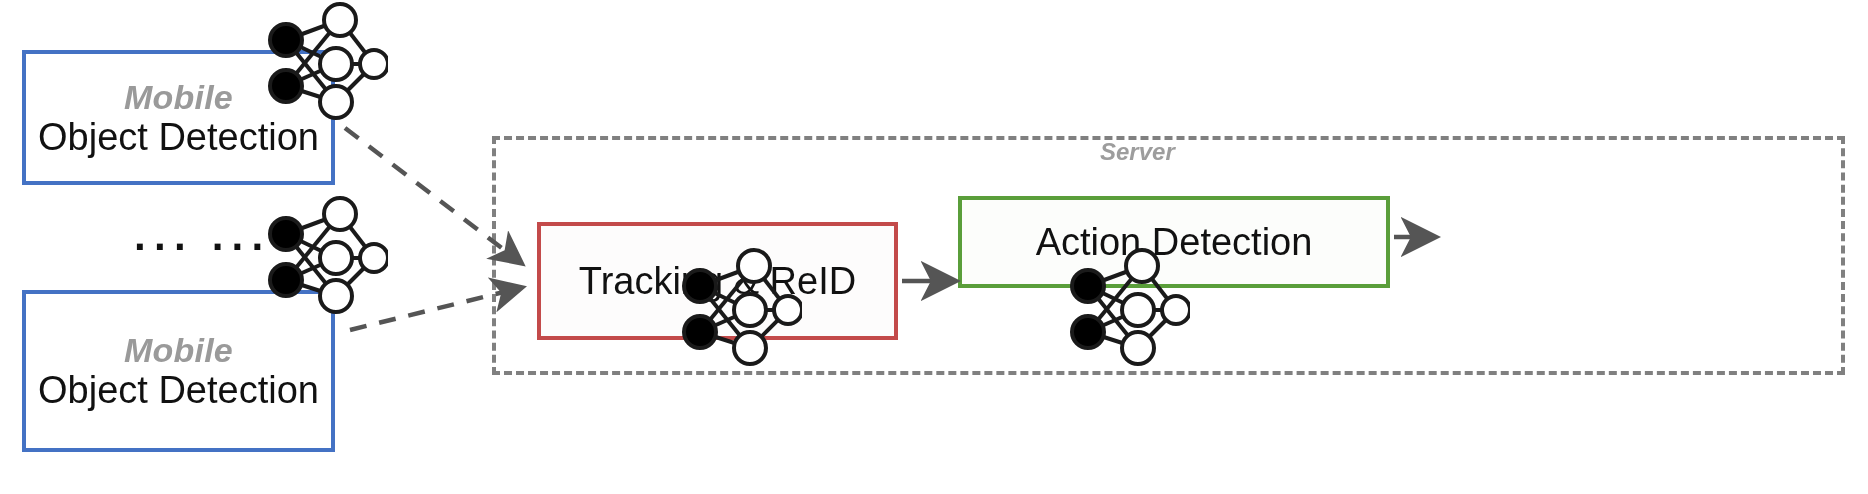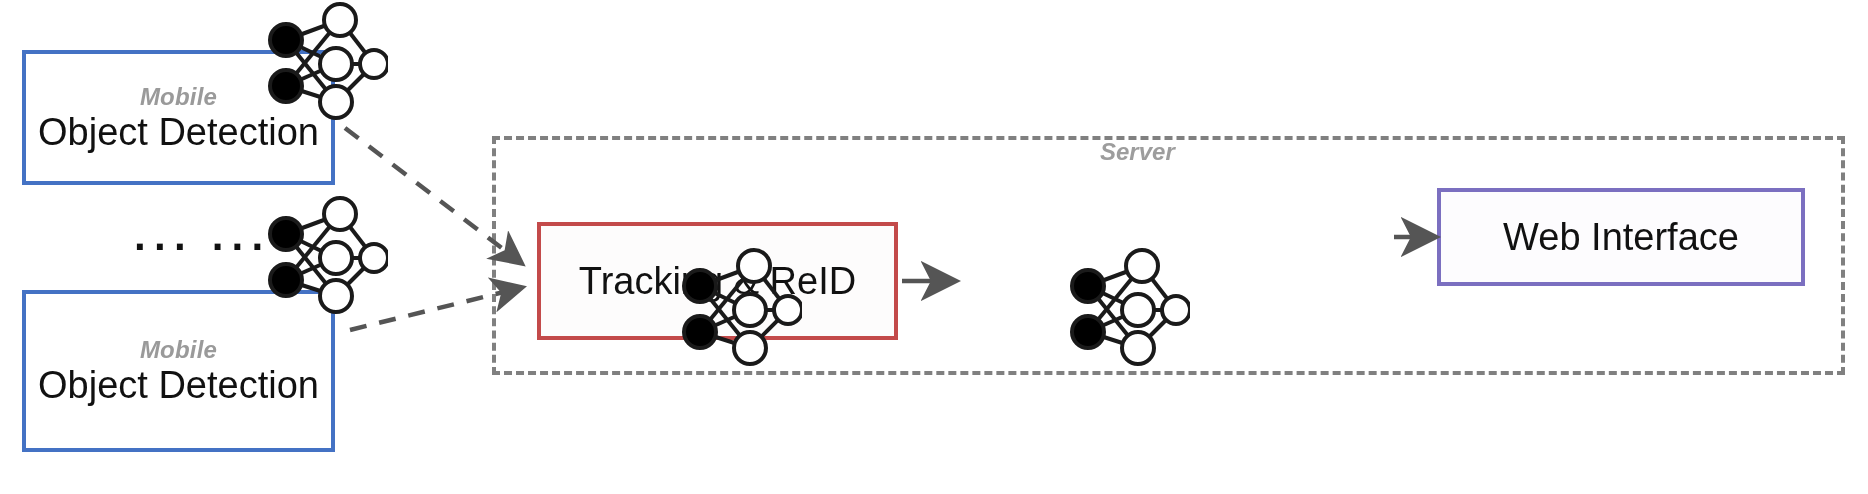--- a/index.html
+++ b/index.html
@@ -26,21 +26,21 @@
     align-items: center;
     justify-content: center;
   }
 
   .mobile-box {
     border: 4px solid #4472c4;
     background: #ffffff;
   }
 
   .mobile-sub {
-    font-size: 24px;
+    font-size: 34px;
     font-style: italic;
     font-weight: bold;
     color: #9a9a9a;
     line-height: 1;
     margin-bottom: 4px;
     letter-spacing: 0.2px;
   }
 
   .mobile-main {
     font-size: 38px;
@@ -117,24 +117,24 @@
 
   <div class="node-box mobile-box" style="left:22px; top:290px; width:313px; height:162px;">
     <div class="mobile-sub">Mobile</div>
     <div class="mobile-main">Object Detection</div>
   </div>
 
   <div class="node-box red-box" style="left:537px; top:222px; width:361px; height:118px;">
     <div class="stage-label">Tracking &amp; ReID</div>
   </div>
 
-
-  <div class="node-box purple-box" style="left:1437px; top:188px; width:368px; height:98px;">
-    <div class="stage-label">Web Interface</div>
-  </div>
+  <div class="node-box green-box" style="left:958px; top:196px; width:432px; height:92px;">
+    <div class="stage-label">Action Detection</div>
+  </div>
+
 
   <svg class="overlay" viewBox="0 0 1868 494">
     <defs>
       <marker id="arrowSolid" markerWidth="9" markerHeight="9" refX="7" refY="4.5" orient="auto" markerUnits="strokeWidth">
         <path d="M0,0 L9,4.5 L0,9 L2.3,4.5 Z" fill="#555555"></path>
       </marker>
       <marker id="arrowDashed" markerWidth="8" markerHeight="8" refX="6.4" refY="4" orient="auto" markerUnits="strokeWidth">
         <path d="M0,0 L8,4 L0,8 L2.1,4 Z" fill="#555555"></path>
       </marker>
     </defs>

